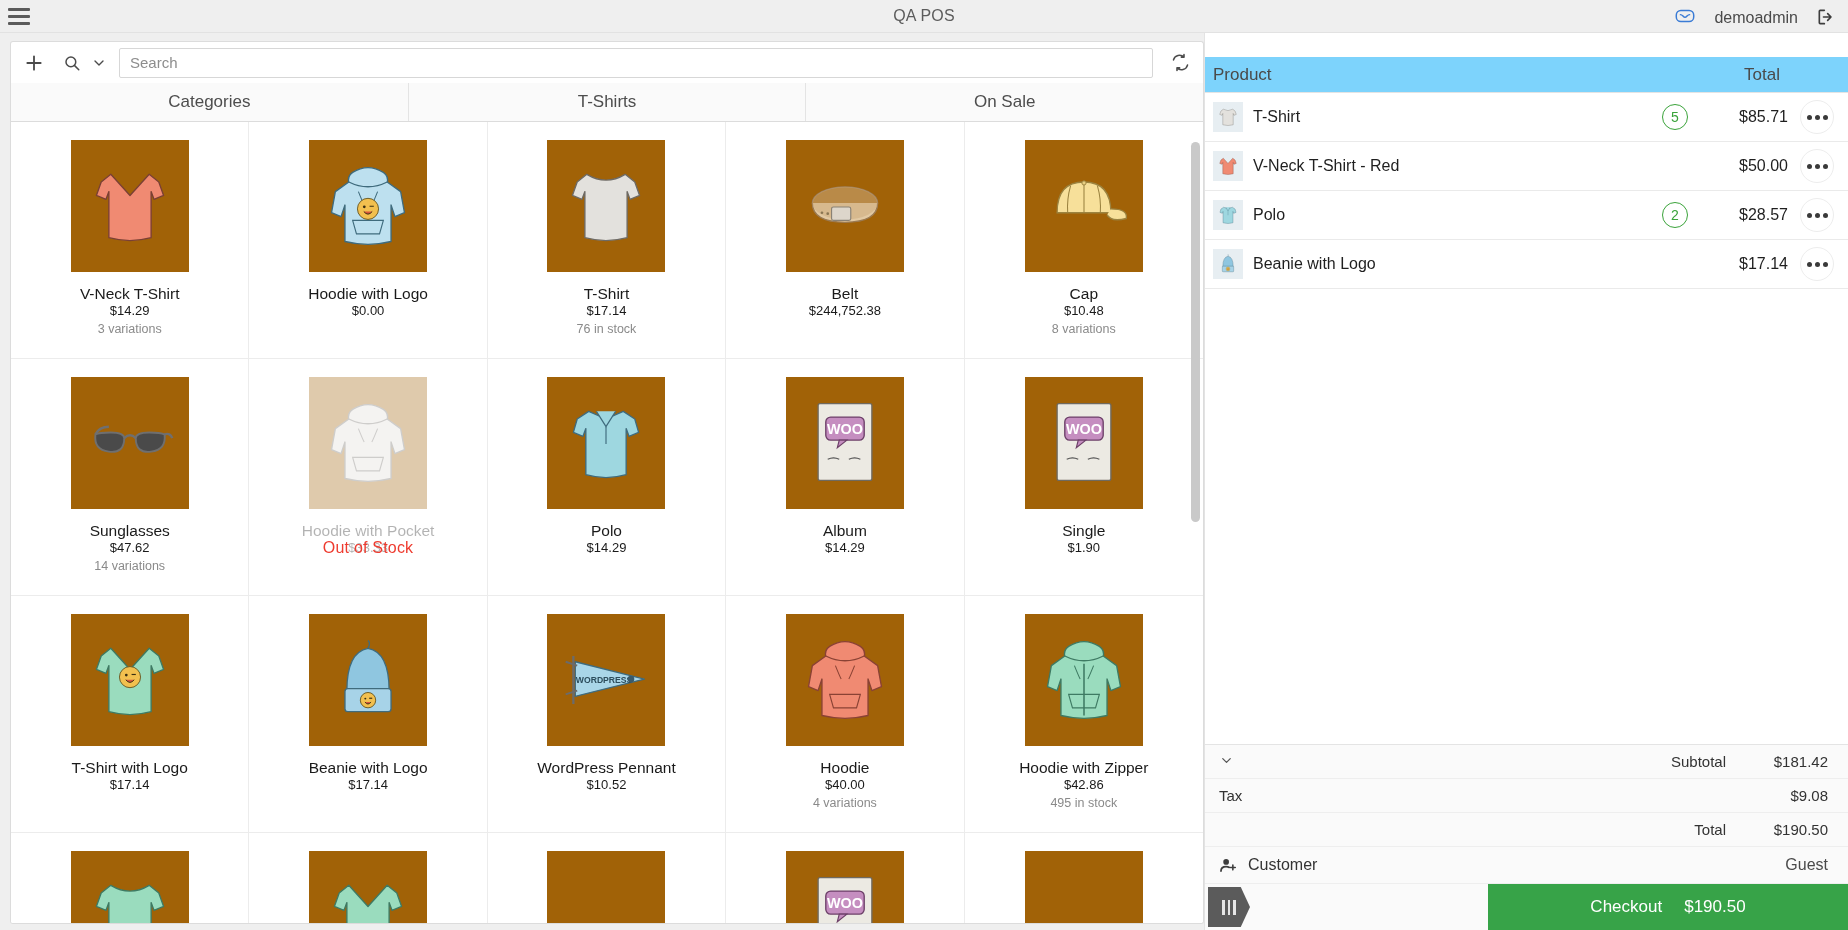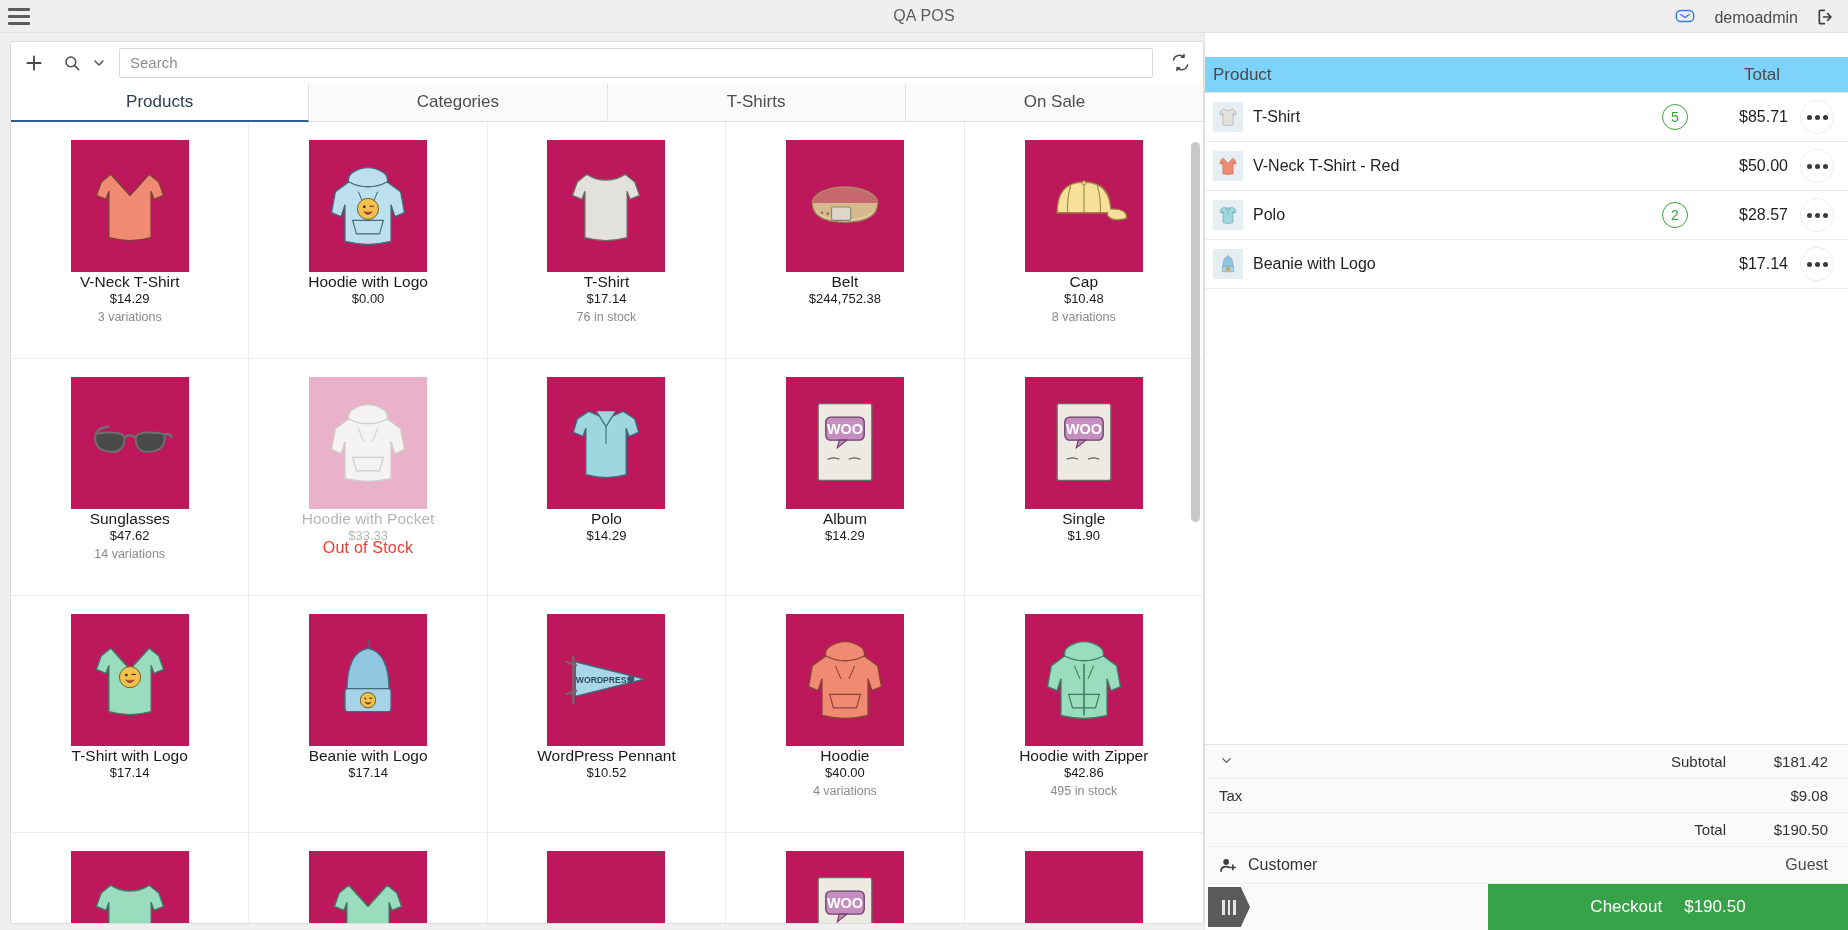--- a/index.html
+++ b/index.html
@@ -116,23 +116,23 @@
     display: flex; flex-direction: column;
     align-items: center; justify-content: flex-start;
     padding: 18px 6px 10px;
     cursor: pointer; position: relative;
     background: #fff;
     height: 237px;
   }
   .card:nth-child(5n) { border-right: none; }
   .thumb {
     width: 118px; height: 132px;
-    background: #be185d;
+    background: #a16207;
     display: flex; align-items: center; justify-content: center;
-    overflow: hidden;
+    margin-bottom: 12px; overflow: hidden;
   }
   .thumb svg { width: 96px; height: 110px; }
   .p-name { font-size: 15.5px; color: #1a1a1a; text-align: right; line-height: 1.25; }
   .p-price { font-size: 13px; color: #1a1a1a; text-align: center; line-height: 1.3; }
   .p-meta { font-size: 12.5px; color: #8a8a8a; text-align: center; margin-top: 2px; }
   .card.oos .thumb, .card.oos .p-name, .card.oos .p-price { opacity: .33; }
   .oos-badge {
     position: absolute; left: 0; right: 0;
     top: 180px; text-align: center;
     color: #ee3b2f; font-size: 16px; letter-spacing: .2px;
@@ -277,21 +277,20 @@
         <input class="search-input" type="text" placeholder="Search" style="">
         <div class="sq-btn">
           <svg width="21" height="21" viewBox="0 0 24 24">
               <path d="M4 9a7 7 0 0 1 12-3m0 0V3m0 3h-3" fill="none" stroke="#4b4b4b" stroke-width="1.8" stroke-linecap="round" stroke-linejoin="round"></path>
               <path d="M20 15a7 7 0 0 1-12 3m0 0v3m0-3h3" fill="none" stroke="#4b4b4b" stroke-width="1.8" stroke-linecap="round" stroke-linejoin="round"></path>
             </svg>
         </div>
       </div>
 
       <div class="tabs">
-        <div class="tab active">Products</div>
         <div class="tab">Categories</div>
         <div class="tab">T-Shirts</div>
         <div class="tab">On Sale</div>
       </div>
 
       <div class="grid-wrap">
         <div class="grid" id="product-grid">
             <div class="card">
     <div class="thumb">
                 <svg viewBox="0 0 100 110" width="96" height="110">

